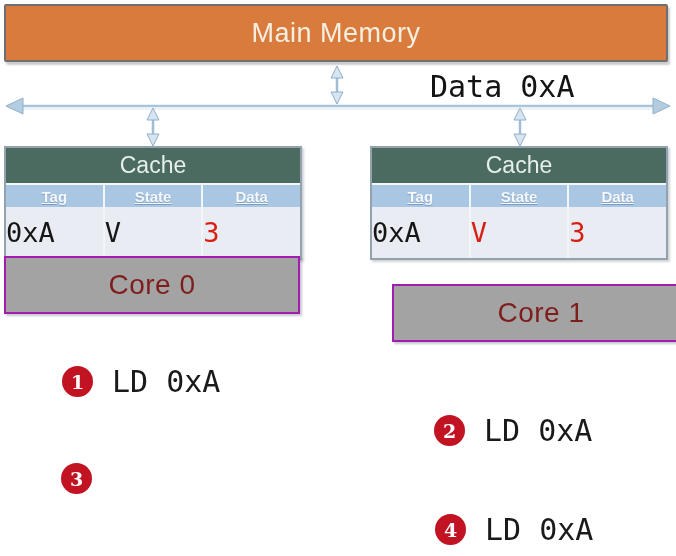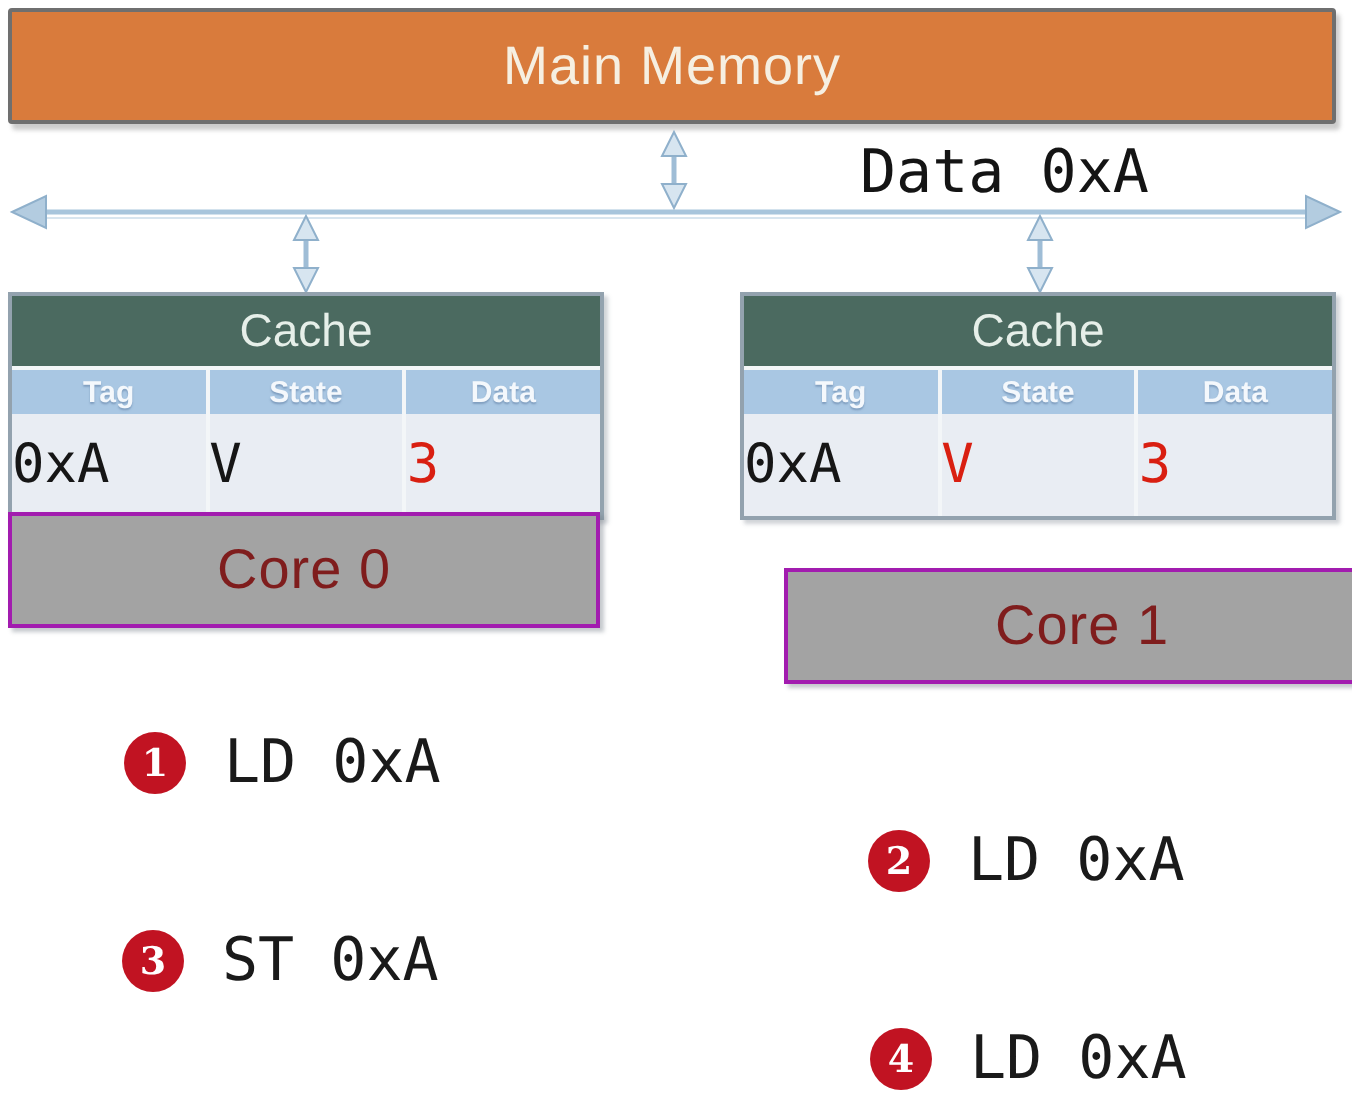--- a/index.html
+++ b/index.html
@@ -34,20 +34,21 @@
   .cache-header{
     height:35px;background:#4b6a60;color:#e6efe9;
     display:flex;align-items:center;justify-content:center;
     font-size:23px;border-bottom:2px solid #f3f6f8;flex:0 0 auto;
   }
   .thead{display:flex;height:22px;column-gap:2px;background:#f3f6f8;flex:0 0 auto;}
   .thead .hcell{
     flex:1;background:#a9c7e3;color:#f4f8fc;font-weight:bold;font-size:15px;
     display:flex;align-items:center;justify-content:center;
     text-shadow:0 1px 1px rgba(110,140,175,.7);
+    text-decoration:underline;
   }
   .trow{display:flex;flex:1;column-gap:2px;background:#f3f6f8;}
   .trow .dcell{
     flex:1;background:#e9edf3;display:flex;align-items:center;justify-content:flex-start;
     font-family:"DejaVu Sans Mono",monospace;font-size:27px;
   }
   .val-dark{color:#161616;}
   .val-red{color:#d91f11;}
   
   .core-box{
@@ -163,20 +164,19 @@
   <div class="step step-1">
     <span class="badge">1</span>
     <span>LD 0xA</span>
   </div>
   <div class="step step-2">
     <span class="badge">2</span>
     <span>LD 0xA</span>
   </div>
   <div class="step step-3">
     <span class="badge">3</span>
-    <span>ST 0xA</span>
   </div>
   <div class="step step-4">
     <span class="badge">4</span>
     <span>LD 0xA</span>
   </div>
 
 </div>
 
 </body></html>

